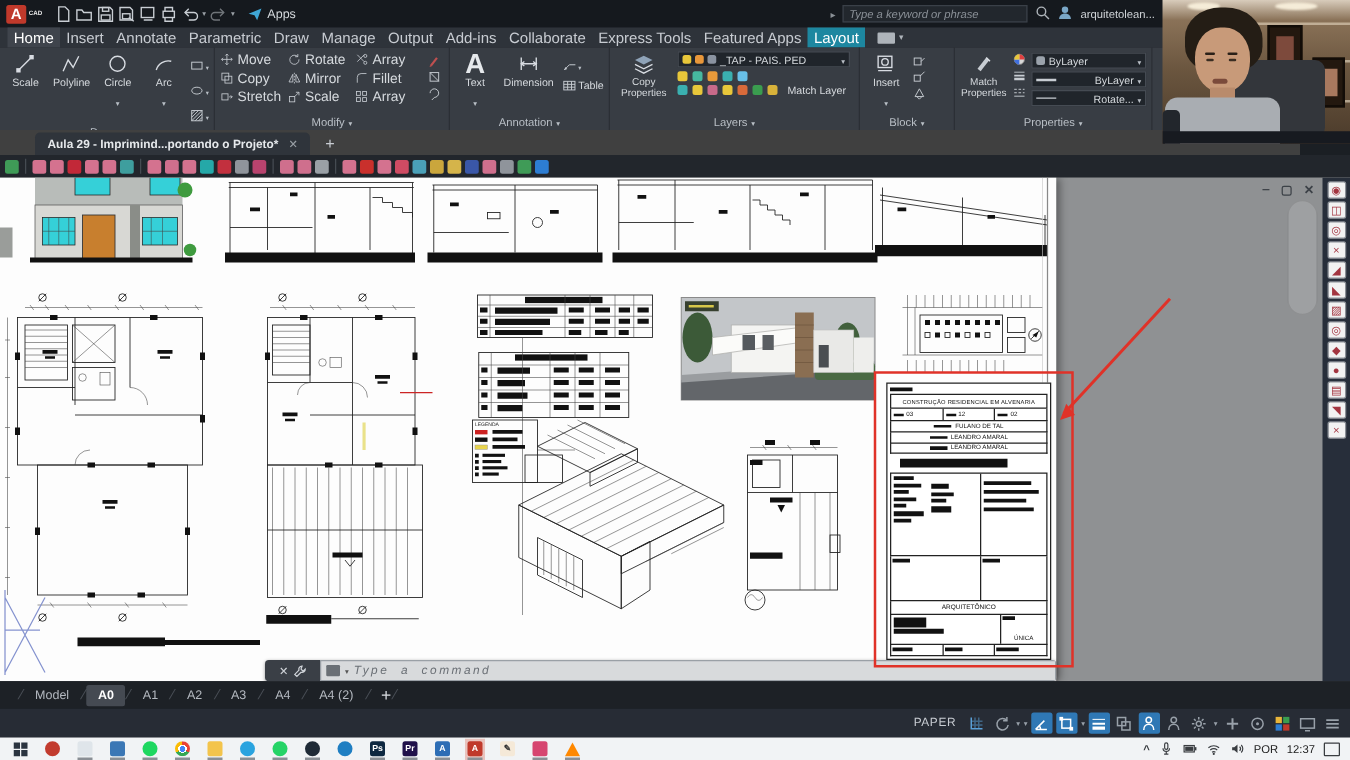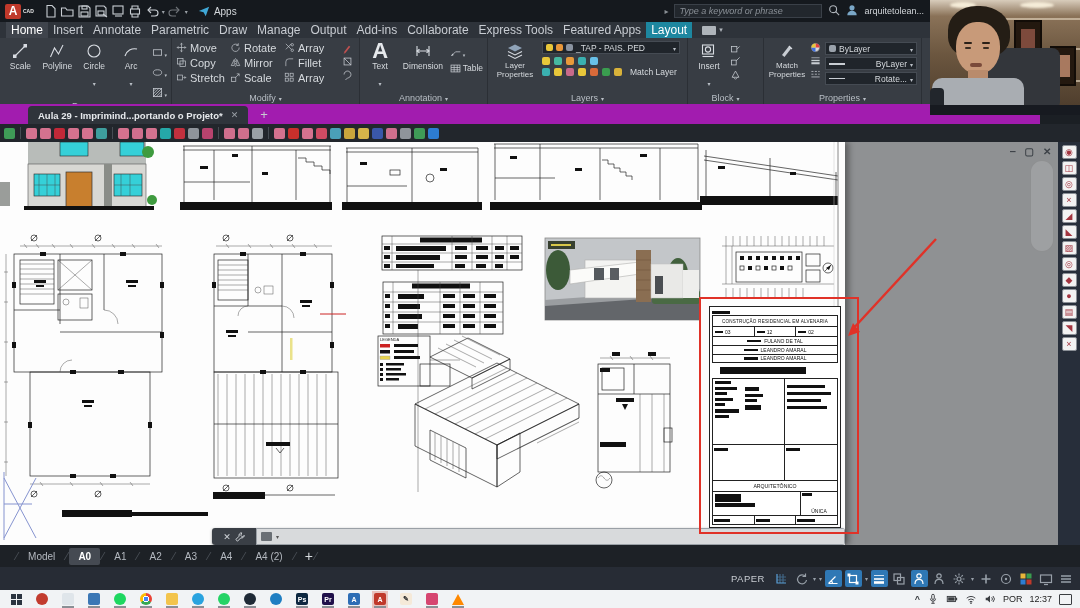--- a/index.html
+++ b/index.html
@@ -52,21 +52,21 @@
 .smalltool{display:flex;align-items:flex-start;gap:3px;font-size:11px;color:#d6dade}
 .smalltool svg{width:11px;height:11px;stroke:#c8cdd3;fill:none;stroke-width:1.1}
 .bigA{font-size:22px;color:#e6e9ec;line-height:20px;font-weight:bold}
 .ddl{height:13px;background:#20252b;border:1px solid #454b53;color:#d6dade;font-size:8.5px;display:flex;align-items:center;padding:0 3px;gap:3px}
 .ddl .grow{flex:1}
 .dot{width:7px;height:7px;border-radius:2px;display:inline-block}
 .chiprow{display:flex;gap:4px;margin-top:3px;align-items:center}
 .chip{width:8px;height:8px;border-radius:2px;display:inline-block}
 .lp2{font-size:8px;color:#d6dade;text-align:center;line-height:1.1}
 
-.doc-tabs{position:absolute;top:104px;left:0;width:1040px;height:20px;background:#a21caf;display:flex;align-items:flex-end}
+.doc-tabs{position:absolute;top:104px;left:0;width:1040px;height:20px;background:#404040;display:flex;align-items:flex-end}
 .dtab{height:18px;background:#2f343b;border-radius:4px 4px 0 0;margin-left:28px;display:flex;align-items:center;gap:8px;padding:0 10px;font-size:9.5px;font-weight:bold;color:#e6e9ec}
 .dtab .x{color:#9aa0a6;font-weight:normal;font-size:9px}
 .plus-tab{color:#c8ccd2;font-size:13px;margin-left:12px;line-height:18px}
 
 .ctoolbar{position:absolute;top:124px;left:0;width:1080px;height:18px;background:#22262c;display:flex;align-items:center;padding-left:4px;gap:3px}
 .ticon{width:11px;height:11px;border-radius:2px;display:inline-block}
 .tsep{width:1px;height:12px;background:#454b52;margin:0 2px}
 
 .canvas{position:absolute;top:142px;left:0;width:1080px;height:403px;background:#8f9193;overflow:hidden}
 .paper{position:absolute;left:0;top:0;width:845px;height:403px;background:#fdfdfd;box-shadow:4px 0 6px rgba(0,0,0,.35)}
@@ -442,21 +442,21 @@
     <section class="panel" style="width:200px">
       <div class="p-body">
         <div class="bigtool" style="width:46px">
           <span class="bicon">
               <svg viewBox="0 0 18 18">
                 <path d="M2 6l7-3.5L16 6 9 9.5z" fill="#8fa3b8" stroke="none"></path>
                 <path d="M2 9.5L9 13l7-3.5"></path>
                 <path d="M2 13L9 16.5 16 13"></path>
               </svg>
             </span>
-          <span class="lp2">Layer Properties</span>
+          <span class="lp2">Copy Properties</span>
         </div>
         <div style="display:flex;flex-direction:column">
           <div class="ddl" style="width:138px">
             <span class="dot" style="background:#e8c73a"></span>
             <span class="dot" style="background:#e8973a"></span>
             <span class="dot" style="background:#8a93a0"></span>
             <span class="grow">_TAP - PAIS. PED</span>
             <span class="caret"></span>
           </div>
           <div class="chiprow" id="chips0">
@@ -1070,20 +1070,21 @@
     <div class="cmdbar">
       <div class="cmd-handle">
         <span>✕</span>
         <svg viewBox="0 0 12 12">
             <path d="M8 1a3 3 0 0 0-3 4L1 9l2 2 4-4a3 3 0 0 0 4-3L9 6 7 4z"></path>
           </svg>
       </div>
       <div class="cmd-field">
         <span class="cmd-ic"></span>
         <span class="cmd-car">▾</span>
+        <input class="cmd-input" placeholder="Type  a  command" style="">
       </div>
     </div>
   </div>
 
   <div class="layout-tabs" id="ltabs">
       <span class="lsep">/</span>
       <div class="ltab">Model</div>
       <span class="lsep">/</span>
       <div class="ltab active">A0</div>
       <span class="lsep">/</span>

